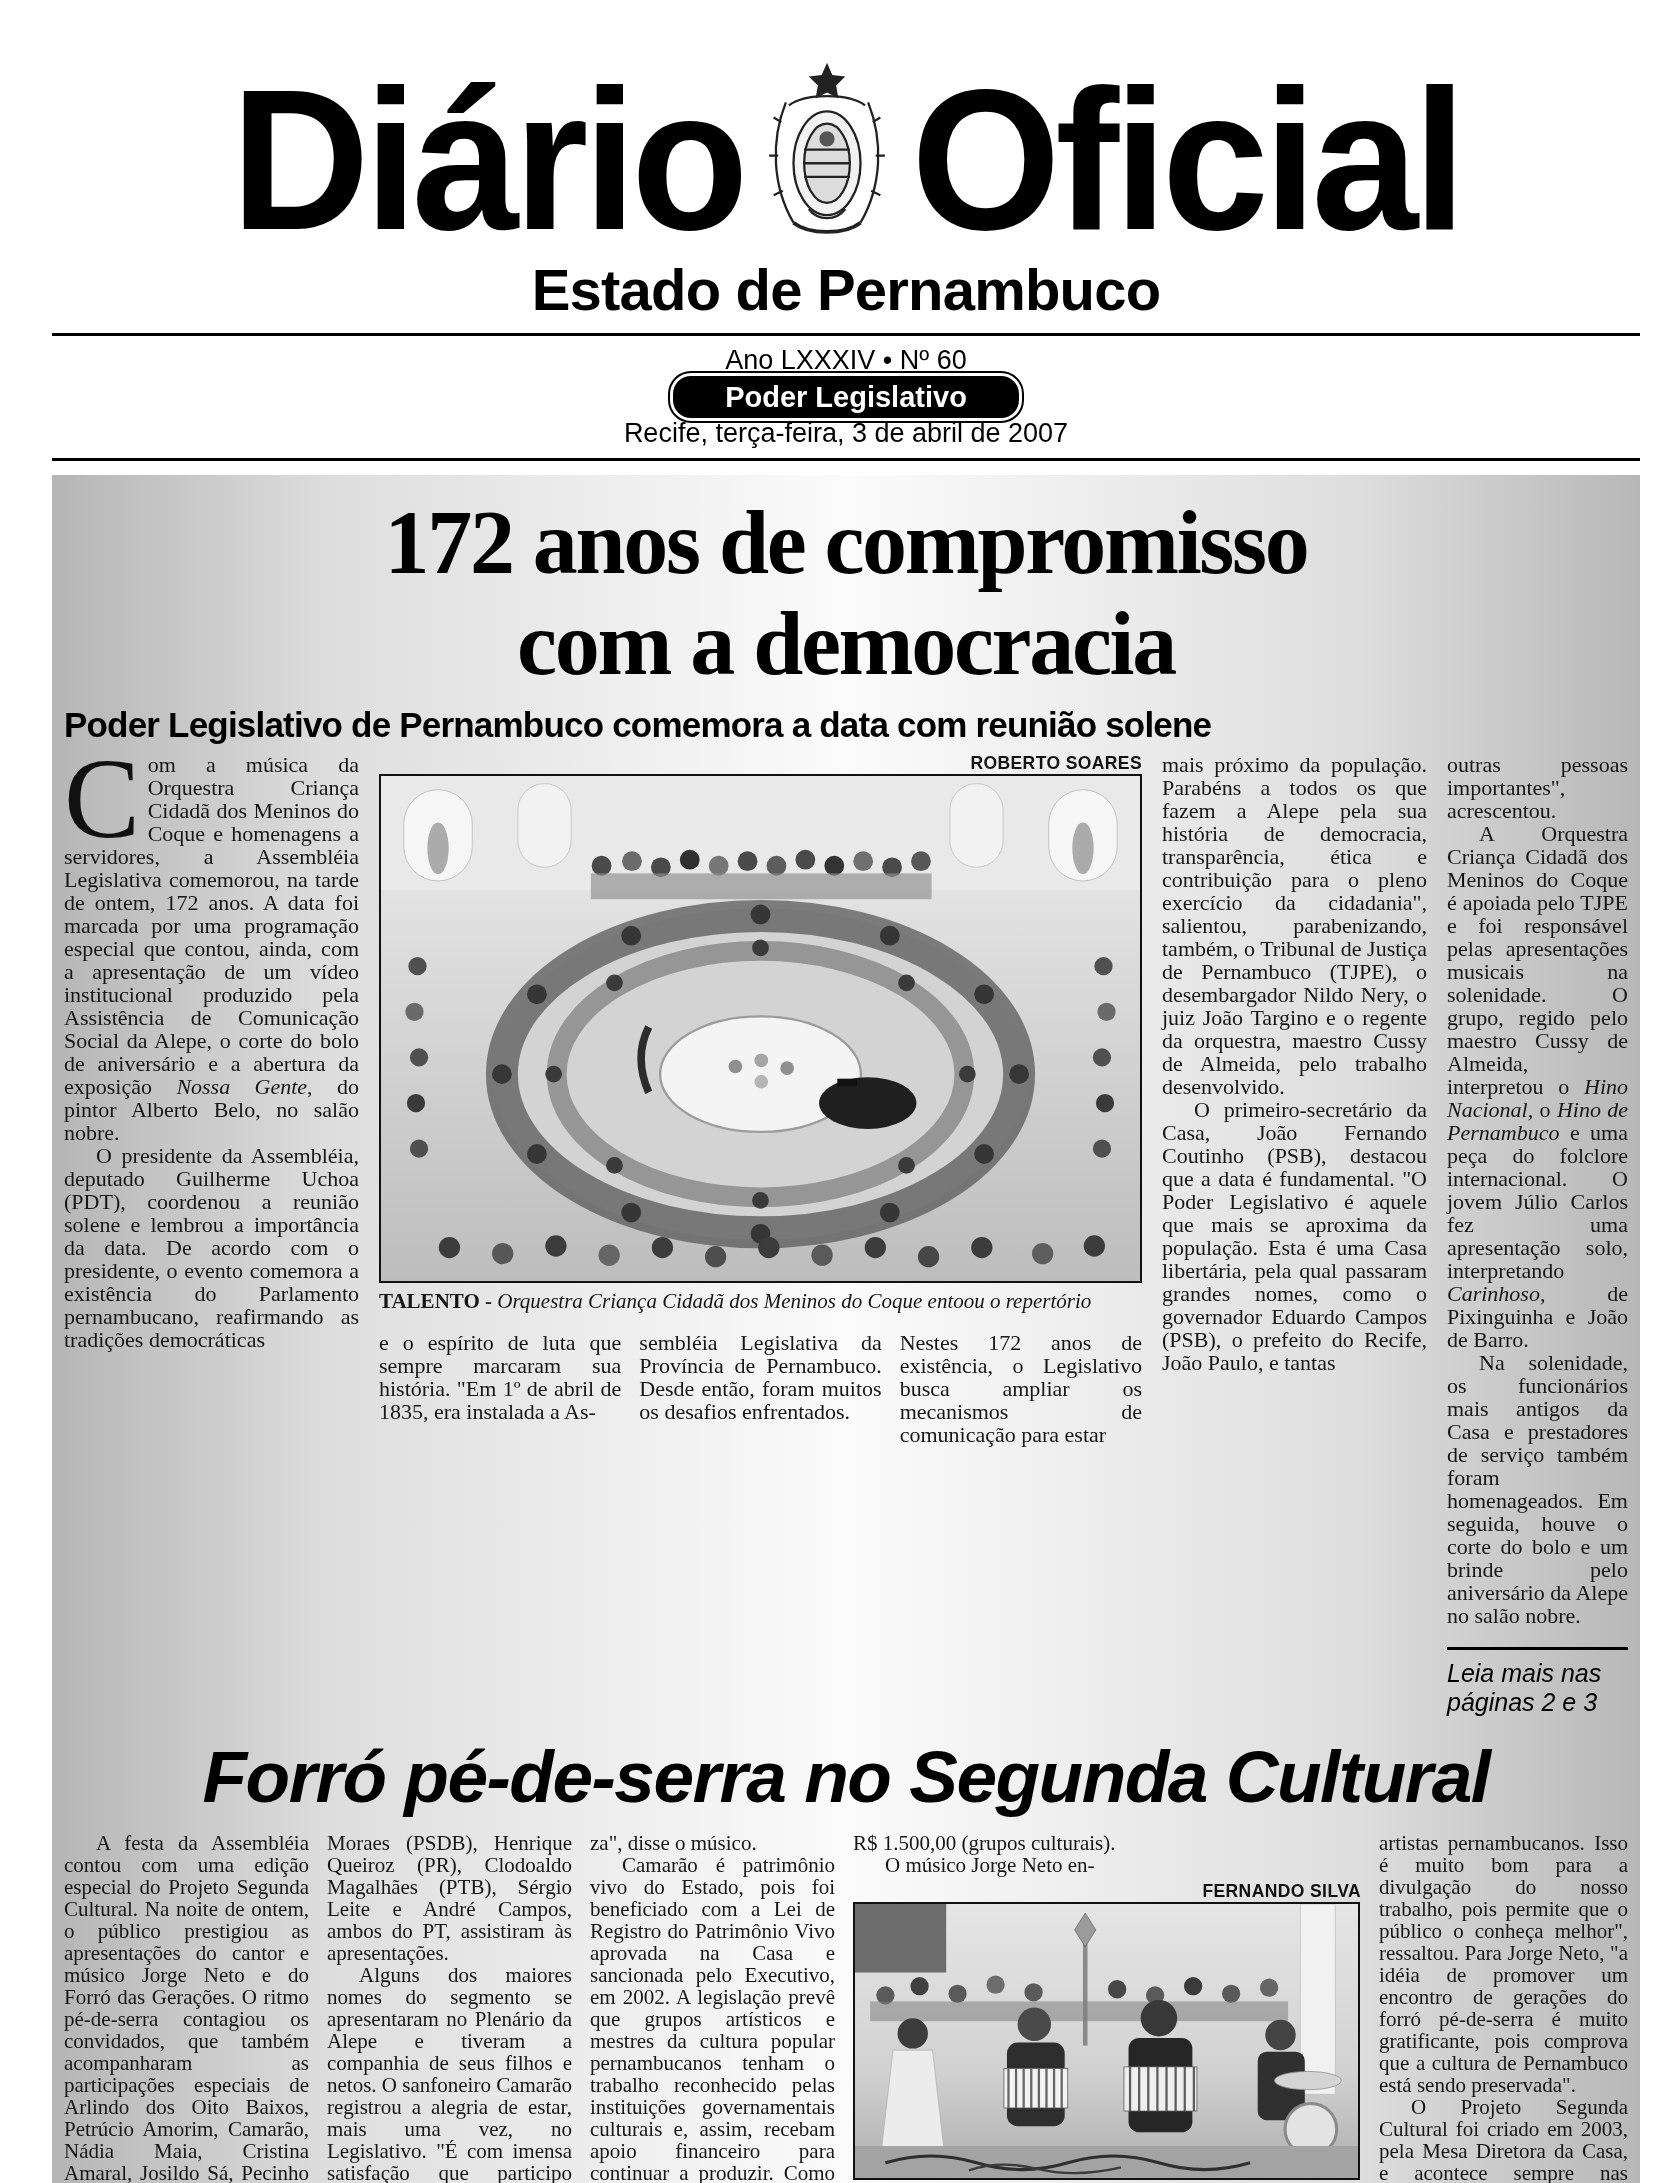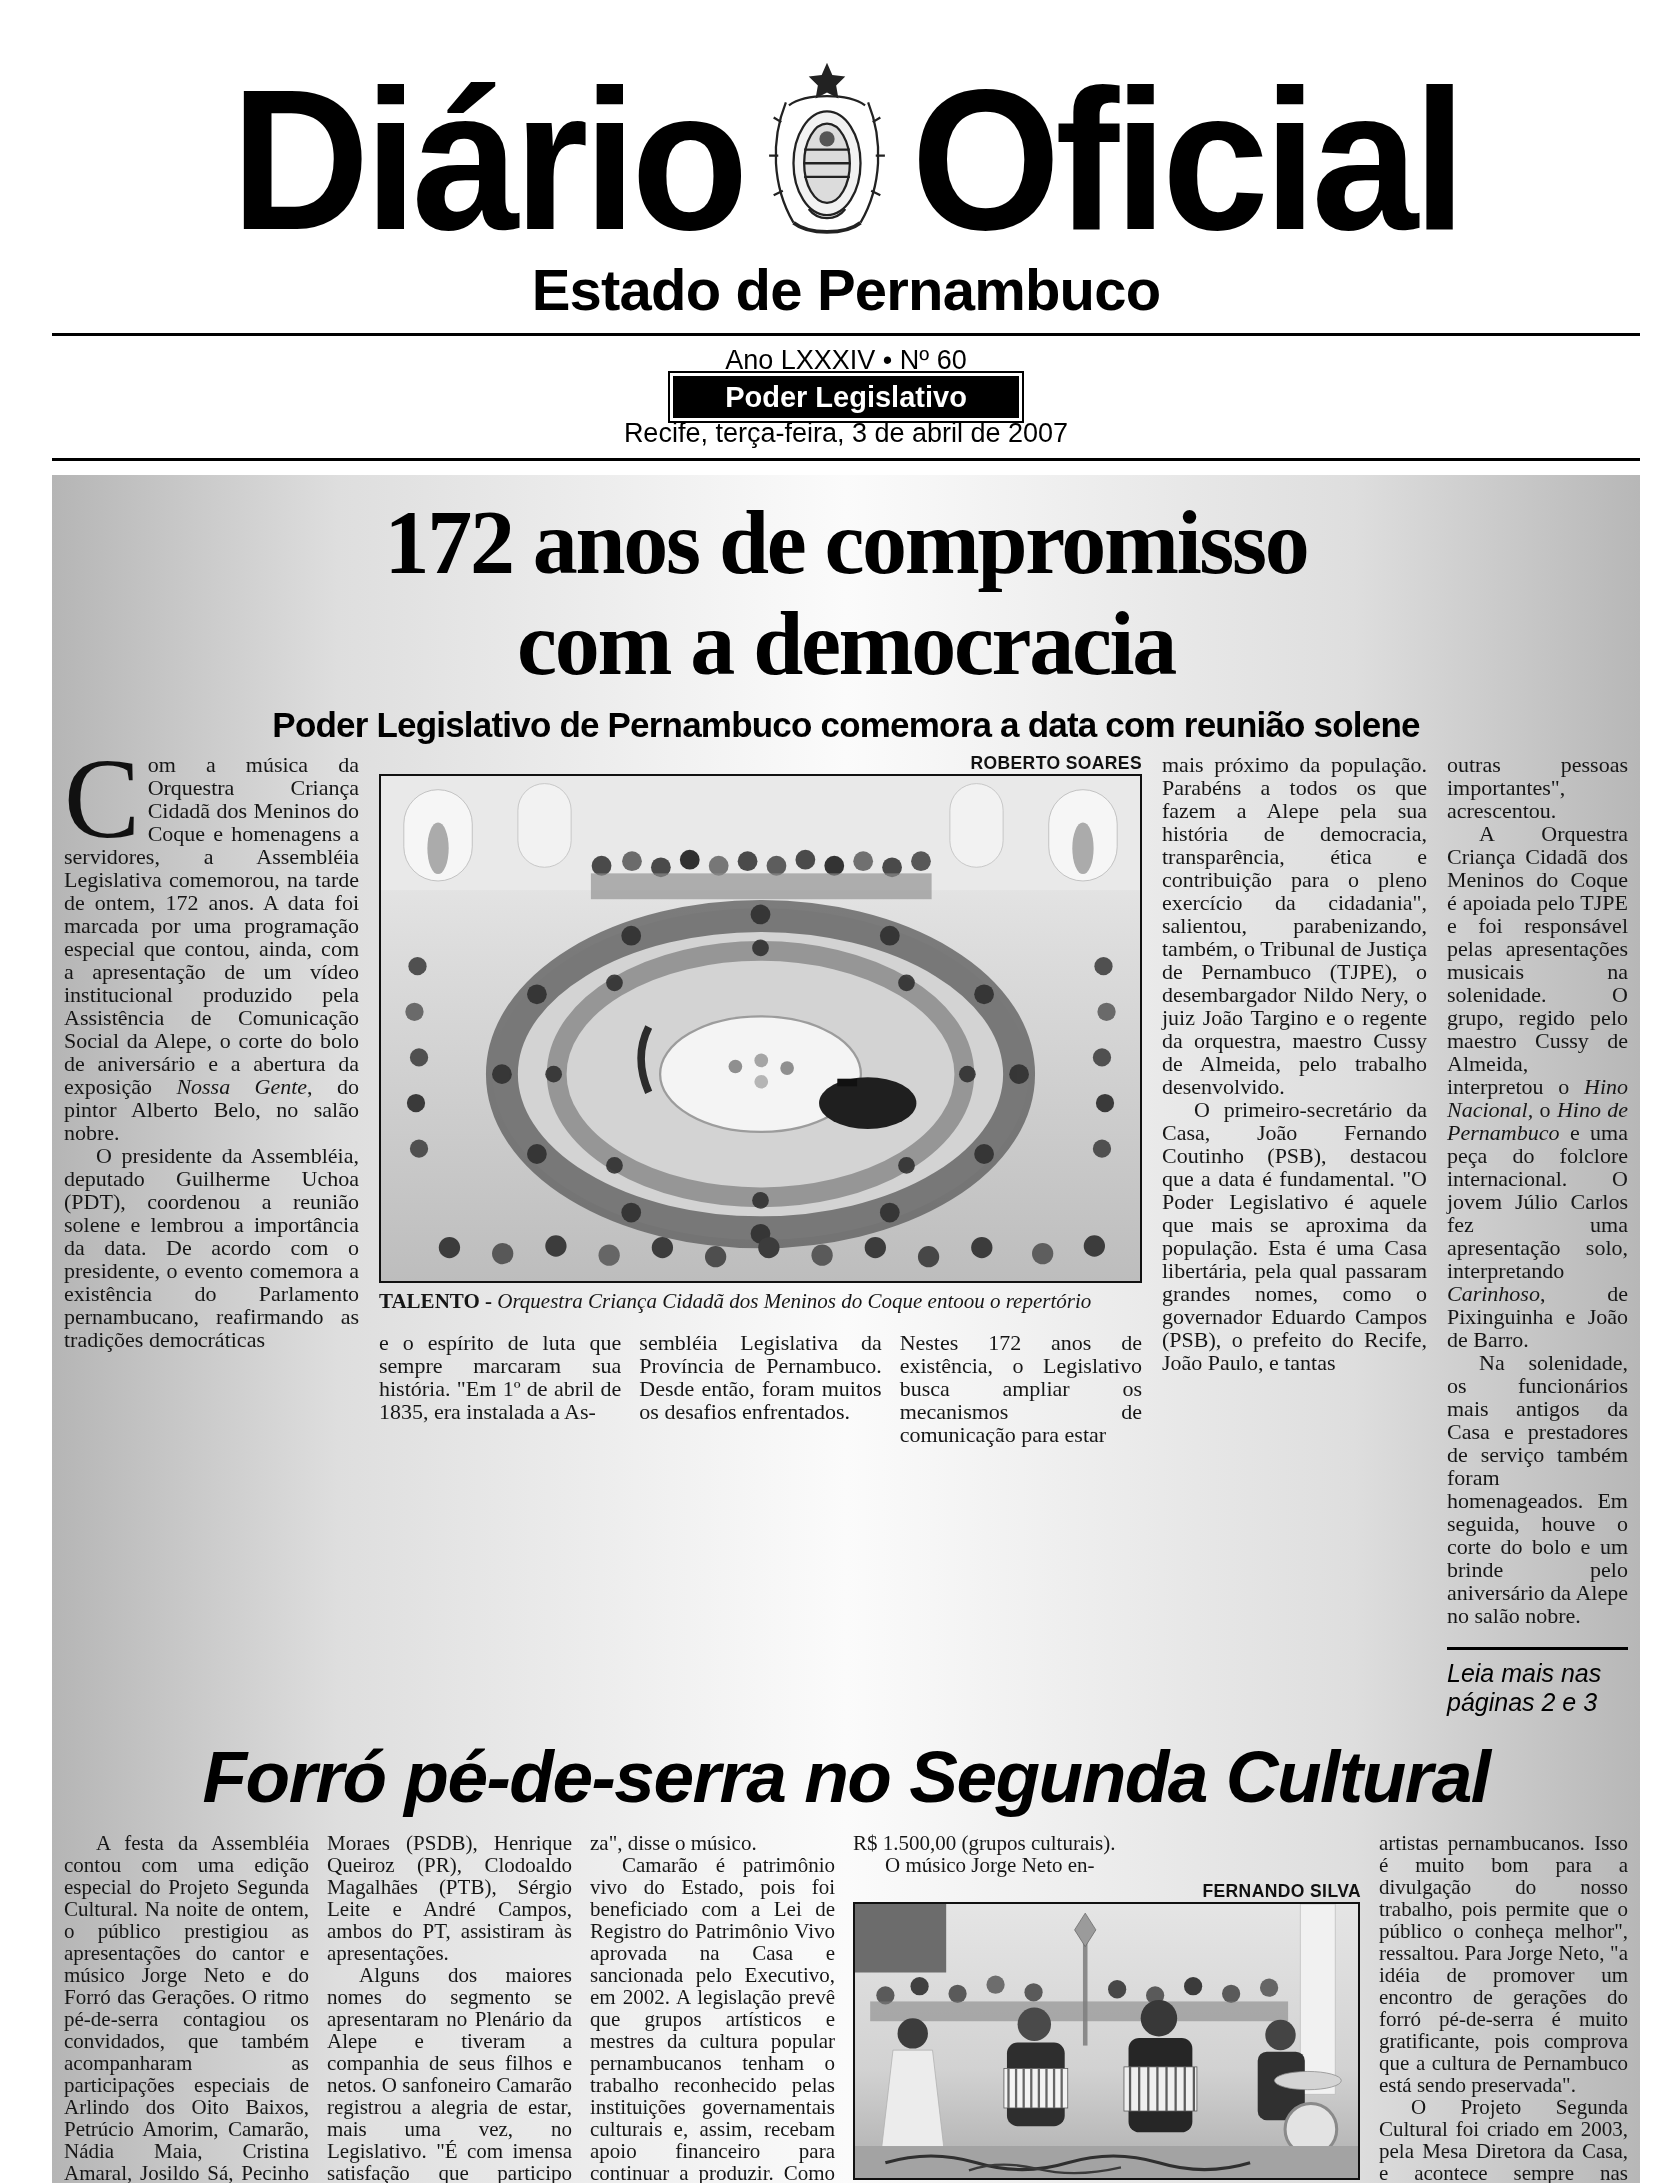--- a/index.html
+++ b/index.html
@@ -22,33 +22,33 @@
     text-align:center;font-family:"Liberation Sans", sans-serif;font-weight:bold;
     font-size:58px;line-height:1.05;letter-spacing:-0.8px;color:#000;margin-top:7.6px;
   }
   .rule{border:none;border-top:3.8px solid #000;margin:12px 43px 0;}
   .info-row{
     margin:9px 43px;display:flex;justify-content:space-between;align-items:center;
     font-family:"Liberation Sans", sans-serif;font-size:27px;color:#000;flex-direction:column;
   }
   .badge{
     background:#000;color:#fff;font-weight:bold;font-size:29px;
-    padding:4.6px 52px;outline:2.3px solid #000;outline-offset:3px;
+    padding:4.6px 52px;outline:2.3px solid #000;outline-offset:3px;border-radius:18px;
   }
   
   .panel{
     margin:13.7px 43px 0;padding:4.6px 12px 20px;
     background:linear-gradient(90deg,#b5b5b5 0%,#dedede 18%,#fbfbfb 50%,#dedede 82%,#b7b7b7 100%);
   }
   .headline1{
     margin:0;text-align:center;font-family:Liberation Serif, serif;font-weight:bold;
     font-size:90px;line-height:1.12;letter-spacing:-2.3px;color:#000;padding-top:13.7px;
   }
   .subheadline{
-    margin-top:10.6px;text-align:center;font-family:"Liberation Sans", sans-serif;
+    margin-top:10.6px;text-align:left;font-family:"Liberation Sans", sans-serif;
     font-weight:bold;font-size:35px;letter-spacing:-0.8px;color:#000;
   }
   .credit{
     font-family:"Liberation Sans", sans-serif;font-size:17.5px;letter-spacing:0.4px;
     text-align:right;color:#111;font-weight:bold;
   }
   
   .col{font-size:22px;line-height:23px;}
   .col p{margin:0;text-indent:32px;text-align:justify;hyphens:auto;}
   .col p.noindent{text-indent:0;}

